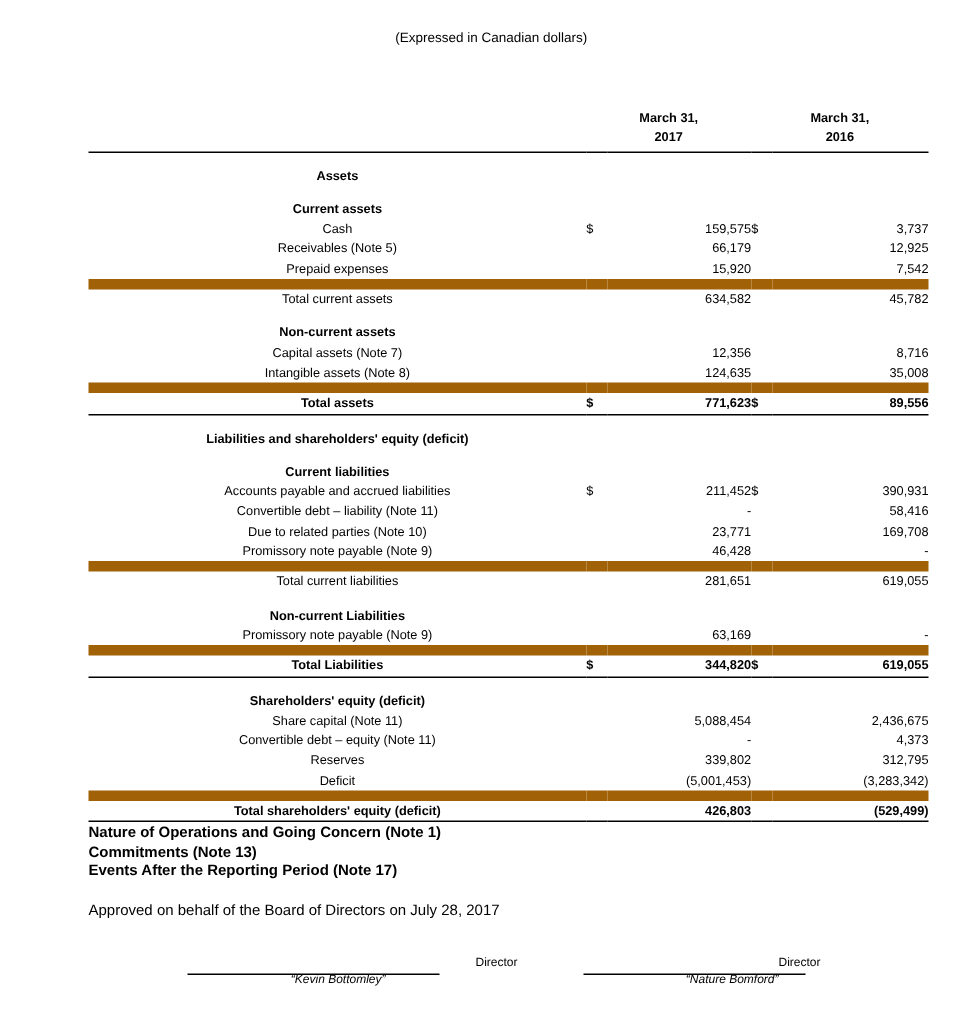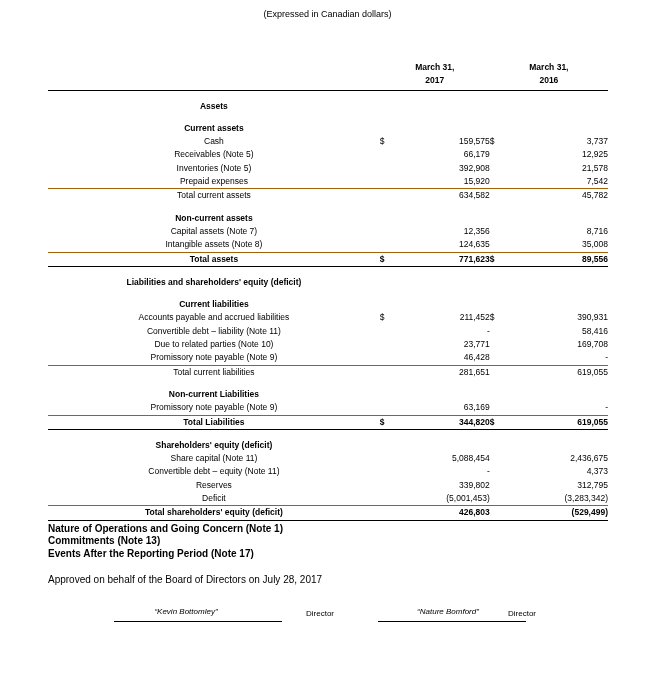--- a/index.html
+++ b/index.html
@@ -14,21 +14,21 @@
     font-size: 8.5px;
     color: #000000;
     position: relative;
     overflow: hidden;
   }
   .page {
     position: relative;
     width: 645px;
     height: 685px;
     box-sizing: border-box;
-    padding: 1px;
+    padding: 12px;
     border-radius: 15px;
   }
   .doc-subtitle {
     text-align: center;
     font-size: 9px;
     padding-top: 8px;
     padding-left: 10px;
   }
   table.bs {
     width: 560px;
@@ -59,21 +59,21 @@
   .ind1 { padding-left: 0px; }
   .ind2 { padding-left: 11px; }
   .sec-head { font-weight: bold; }
   .hdr-date {
     text-align: center;
     font-weight: bold;
     font-size: 8.5px;
     line-height: 11.5px;
     padding-bottom: 3px;
   }
-  .rule-top td { border-top: 1px solid #a16207; }
+  .rule-top td { border-top: 7px solid #a16207; }
   .rule-bottom td { border-bottom: 1px solid #000; }
   .spacer td { height: 9px; line-height: 9px; font-size: 1px; }
 
   .hdr-rule td { border-bottom: 1px solid #000; height: 2px; }
 
   .notes {
     margin-left: 47px;
     margin-top: 2px;
     width: 560px;
   }
@@ -91,21 +91,22 @@
     margin-left: 47px;
     margin-top: 22px;
     width: 560px;
     position: relative;
     height: 22px;
   }
   .sig {
     position: absolute;
     font-size: 8px;
     font-style: italic;
-    text-align: center;
+    text-align: right;
+    margin-top: 13px;
   }
   .sig-line {
     position: absolute;
     border-bottom: 1px solid #000;
     height: 0;
   }
   .sig-label {
     position: absolute;
     font-size: 8px;
   }
@@ -176,27 +177,20 @@
         <td class="val2">3,737</td>
       </tr>
       <tr>
         <td class="lbl ind2">Receivables (Note 5)</td>
         <td class="cur"></td>
         <td class="val">66,179</td>
         <td class="cur"></td>
         <td class="val2">12,925</td>
       </tr>
       <tr>
-        <td class="lbl ind2">Inventories (Note 5)</td>
-        <td class="cur"></td>
-        <td class="val">392,908</td>
-        <td class="cur"></td>
-        <td class="val2">21,578</td>
-      </tr>
-      <tr>
         <td class="lbl ind2">Prepaid expenses</td>
         <td class="cur"></td>
         <td class="val">15,920</td>
         <td class="cur"></td>
         <td class="val2">7,542</td>
       </tr>
       <tr class="rule-top">
         <td class="lbl ind1">Total current assets</td>
         <td class="cur"></td>
         <td class="val">634,582</td>

